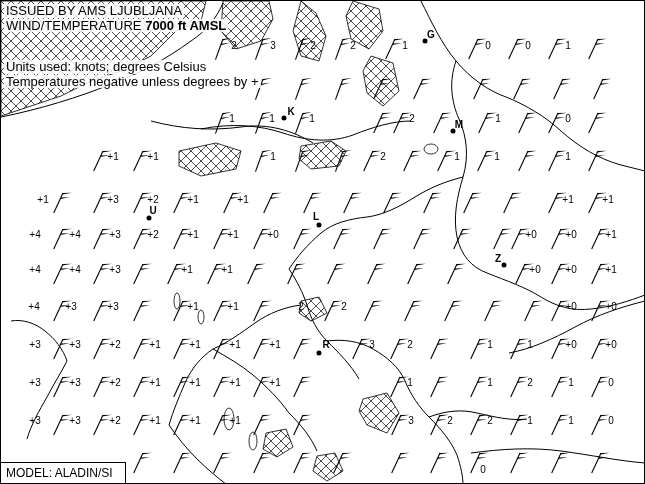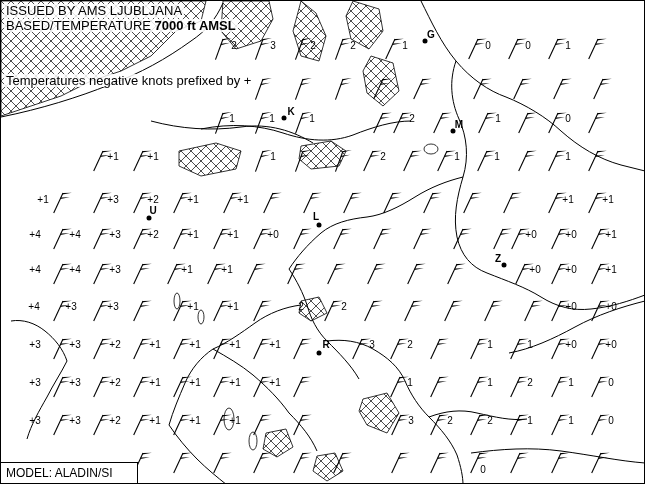--- a/index.html
+++ b/index.html
@@ -43,21 +43,21 @@
   
   #model-footer {
     position: absolute;
     left: 0px;
     bottom: 0px;
     z-index: 40;
     background: #ffffff;
     border: 1px solid #000;
     border-left: none;
     border-bottom: none;
-    padding: 3px 24px 3px 5px;
+    padding: 3px 12px 3px 5px;
     font-size: 12px;
     color: #000;
     white-space: nowrap;
   }
   
   .temp {
     position: absolute;
     font-size: 10px;
     color: #000;
     z-index: 20;
@@ -896,25 +896,25 @@
       </g>
       <g transform="translate(600,452) rotate(25)">
         <line x1="0" y1="0" x2="0" y2="22" stroke="#000" stroke-width="1.1"></line>
         <path d="M0,0 L8,-4 L0,1.6 Z" fill="#000"></path>
         <path d="M0,5 L8,1 L0,6.6 Z" fill="#000"></path>
       </g>
     </svg>
 
   <div id="header-block">
     <div>ISSUED BY AMS LJUBLJANA</div><br>
-    <div><span>BASED/TEMPERATURE </span><span class="hdr-bold">7000 ft AMSL</span></div><br>
+    <div><span>WIND/TEMPERATURE </span><span class="hdr-bold">7000 ft AMSL</span></div><br>
     <br>
     <br>
-    <br>
-    <div>Temperatures negative knots prefixed by +</div>
+    <div>Units used: knots; degrees Celsius</div><br>
+    <div>Temperatures negative unless degrees by +</div>
   </div>
 
   <div id="model-footer">MODEL: ALADIN/SI</div>
 
   <div id="temp-layer">
       <div class="temp" style="left: 233px; top: 44px;">2</div>
       <div class="temp" style="left: 272px; top: 44px;">3</div>
       <div class="temp" style="left: 312px; top: 44px;">2</div>
       <div class="temp" style="left: 352px; top: 44px;">2</div>
       <div class="temp" style="left: 404px; top: 44px;">1</div>

